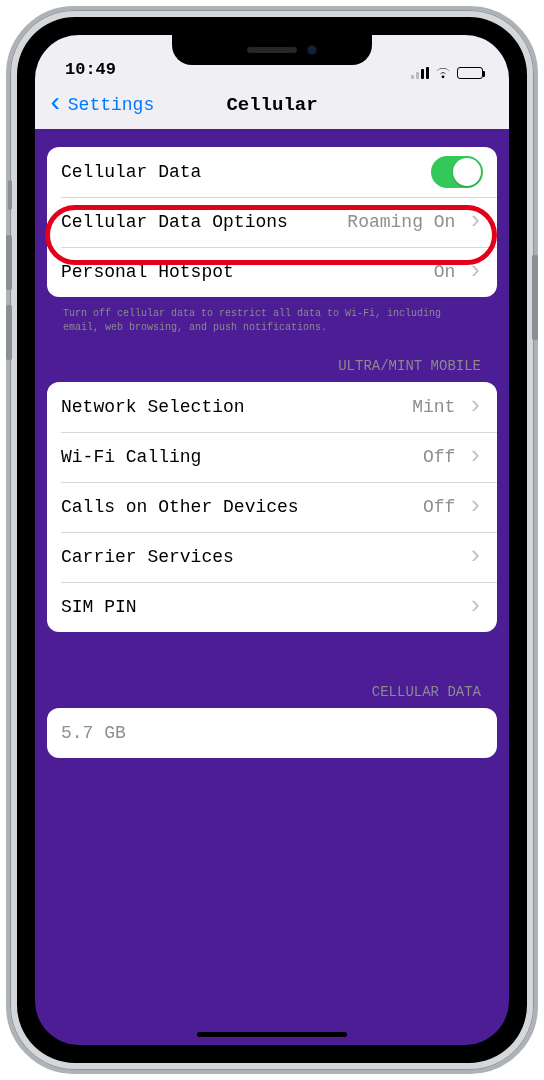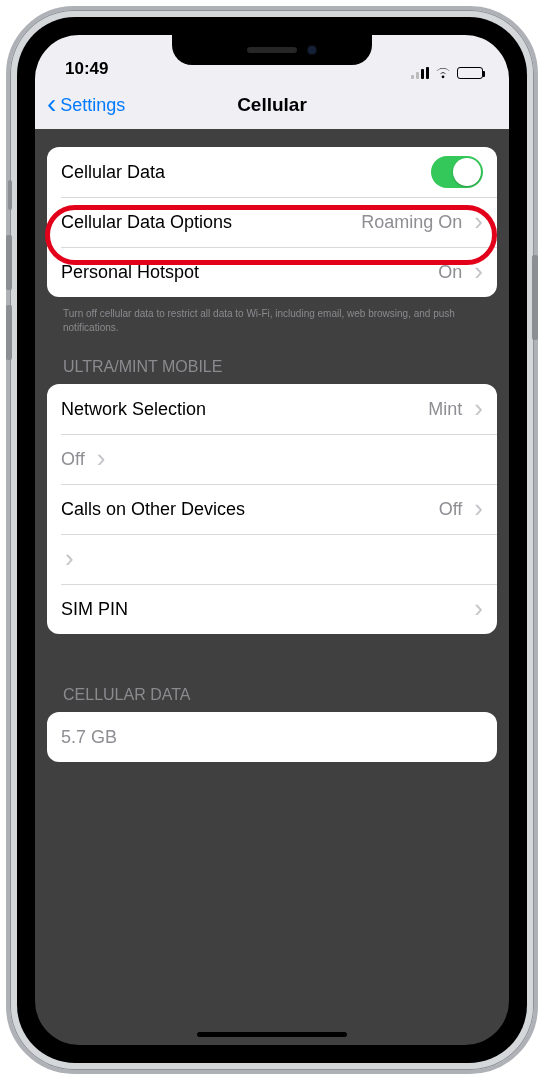--- a/index.html
+++ b/index.html
@@ -24,22 +24,23 @@
     position: absolute;
     left: 7px; top: 7px; right: 7px; bottom: 7px;
     border-radius: 58px;
     background: #000;
     padding: 12px;
   }
   .screen {
     position: absolute;
     left: 18px; top: 18px; right: 18px; bottom: 18px;
     border-radius: 44px;
-    background: #404040;            
+    background: #4c1d95;            
     overflow: hidden;
+    font-family: Liberation Mono, monospace;
   }
   
   .notch {
     position: absolute;
     top: 0;
     left: 50%;
     transform: translateX(-50%);
     width: 200px;
     height: 30px;
     background: #000;
@@ -139,22 +140,23 @@
     position:relative; flex:none;
   }
   .toggle .knob{
     position:absolute; right:2px; top:2px; width:28px; height:28px;
     background:#fff; border-radius:50%; box-shadow:0 1px 2px rgba(0,0,0,.25);
   }
   .footer-note{
     font-size:10px; color:#8a8a8f; padding:10px 16px 0 16px; line-height:1.35;
   }
   .section-header{
-    font-size:16px; color:#8a8a8f; padding: 24px 16px 8px 16px;
+    font-size:14px; color:#8a8a8f; padding: 24px 16px 8px 16px;
     text-transform:uppercase;
+    text-align:right;
   }
   .link{ color:#007aff; }
 
   
   .highlight{
     position:absolute; pointer-events:none;
     border:5px solid #e2001a; border-radius:30px;
     z-index:40;
   }
 
@@ -230,29 +232,31 @@
         <div class="highlight" style="left:10px; top:170px; width:452px; height:60px;"></div>
 
         <div class="section-header">ULTRA/MINT MOBILE</div>
         <div class="group">
           <div class="row">
             <span class="label">Network Selection</span>
             <span class="detail">Mint</span>
             <span class="chevron">›</span>
           </div>
           <div class="row">
+            <span class="label">Wi-Fi Calling</span>
             <span class="detail">Off</span>
             <span class="chevron">›</span>
           </div>
           <div class="row">
             <span class="label">Calls on Other Devices</span>
             <span class="detail">Off</span>
             <span class="chevron">›</span>
           </div>
           <div class="row">
+            <span class="label">Carrier Services</span>
             <span class="chevron">›</span>
           </div>
           <div class="row">
             <span class="label">SIM PIN</span>
             <span class="chevron">›</span>
           </div>
         </div>
 
         <div style="height:28px"></div>
 

